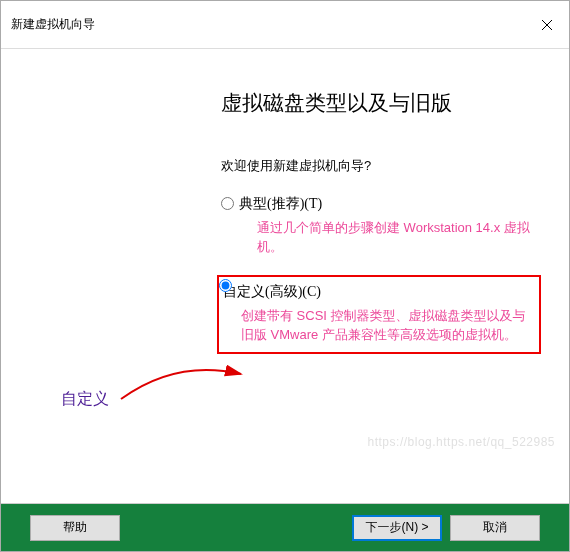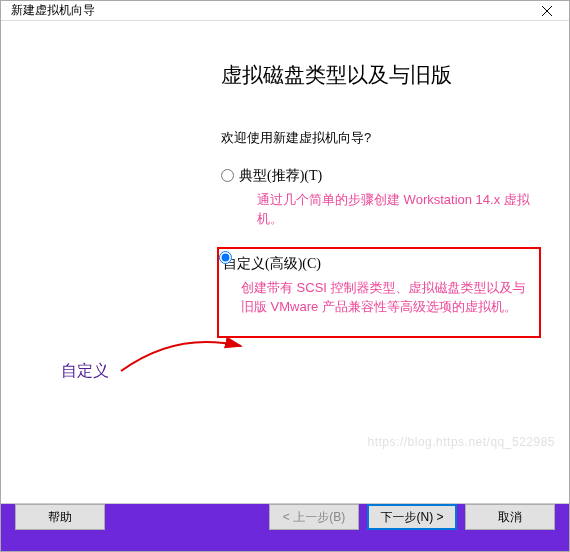--- a/index.html
+++ b/index.html
@@ -1,39 +1,39 @@
 <!DOCTYPE html>
 <html><head>
   <meta charset="utf-8">
   <style>
     * { box-sizing: border-box; margin: 0; padding: 0; }
     body { font-family: "Microsoft YaHei", "Segoe UI", sans-serif; font-size: 12px; background: #fff; color: #000; }
     .window { width: 570px; height: 552px; border: 1px solid #aaa; display: flex; flex-direction: column; background: #fff; position: relative; }
-    .titlebar { height: 20px; display: flex; align-items: center; justify-content: space-between; padding: 0 0 0 10px; border-bottom: 1px solid #ddd; }
+    .titlebar { height: 48px; display: flex; align-items: center; justify-content: space-between; padding: 0 0 0 10px; border-bottom: 1px solid #ddd; }
     .titlebar-text { font-size: 12px; }
     .close-btn { width: 45px; height: 32px; display: flex; align-items: center; justify-content: center; cursor: pointer; }
     .content { flex: 1; display: flex; position: relative; overflow: hidden; }
     .left-panel { width: 200px; display: flex; flex-direction: column; align-items: center; justify-content: center; position: relative; }
     .logo-wrap { text-align: center; margin-top: -60px; }
     .logo-num { font-size: 80px; font-weight: 300; color: #0098c7; line-height: 0.9; letter-spacing: -5px; }
     .logo-vmware { font-size: 10px; color: #888; letter-spacing: 1px; margin-top: -8px; }
     .logo-ws { font-size: 16px; color: #666; letter-spacing: 2px; font-weight: 300; margin-top: 2px; }
     .logo-pro { font-size: 18px; color: #0098c7; letter-spacing: 4px; font-weight: 300; margin-top: 2px; }
     .logo-tm { font-size: 8px; color: #999; vertical-align: top; }
     .annotation { position: absolute; color: #4c1d95; font-size: 16px; left: 60px; top: 340px; }
     .arrow { position: absolute; left: 115px; top: 290px; pointer-events: none; }
     .right-panel { flex: 1; padding: 28px 28px 10px 20px; }
     .heading { font-size: 21px; font-weight: 400; margin-bottom: 40px; margin-top: 12px; }
     .prompt { font-size: 13px; margin-bottom: 20px; }
     .opt { padding-left: 18px; margin-bottom: 18px; position: relative; }
     .opt .radio { position: absolute; left: 0; top: 2px; }
     .opt-label { font-size: 14px; display: block; margin-bottom: 6px; cursor: pointer; font-family: Liberation Serif, serif; }
     .opt-desc { font-size: 13px; color: #ec4899; line-height: 1.45; padding-left: 18px; }
-    .highlight-box { border: 2px solid #e00; padding: 6px 4px 20px 4px; margin-left: -4px; }
-    .bottombar { height: 48px; border-top: 1px solid #ccc; display: flex; align-items: flex-start; padding: 0 14px; gap: 8px; background: #6d28d9; }
+    .highlight-box { border: 2px solid #e00; padding: 6px 4px 8px 4px; margin-left: -4px; }
+    .bottombar { height: 48px; border-top: 1px solid #ccc; display: flex; align-items: center; padding: 0 29px; gap: 8px; background: #15803d; }
     .spacer { flex: 1; }
     .btn { min-width: 90px; height: 26px; background: #e1e1e1; border: 1px solid #adadad; font-size: 12px; font-family: inherit; cursor: pointer; }
     .btn:disabled { color: #888; cursor: default; }
     .btn.primary { border: 2px solid #0078d7; }
     .watermark { position: absolute; bottom: 54px; right: 14px; color: rgba(130,130,130,0.25); font-size: 12px; pointer-events: none; letter-spacing: 0.5px; }
     input[type="radio"] { cursor: pointer; }
   </style>
 </head>
 <body>
 
@@ -79,18 +79,17 @@
         <div class="opt-desc">创建带有 SCSI 控制器类型、虚拟磁盘类型以及与旧版 VMware 产品兼容性等高级选项的虚拟机。</div>
       </div>
     </div>
 
     <div class="watermark">https://blog.https.net/qq_522985</div>
   </div>
 
   <div class="bottombar">
     <button class="btn">帮助</button>
     <div class="spacer"></div>
-    <button class="btn" disabled="">&lt; 上一步(B)</button>
     <button class="btn primary">下一步(N) &gt;</button>
     <button class="btn">取消</button>
   </div>
 
 </div>
 
 </body></html>

